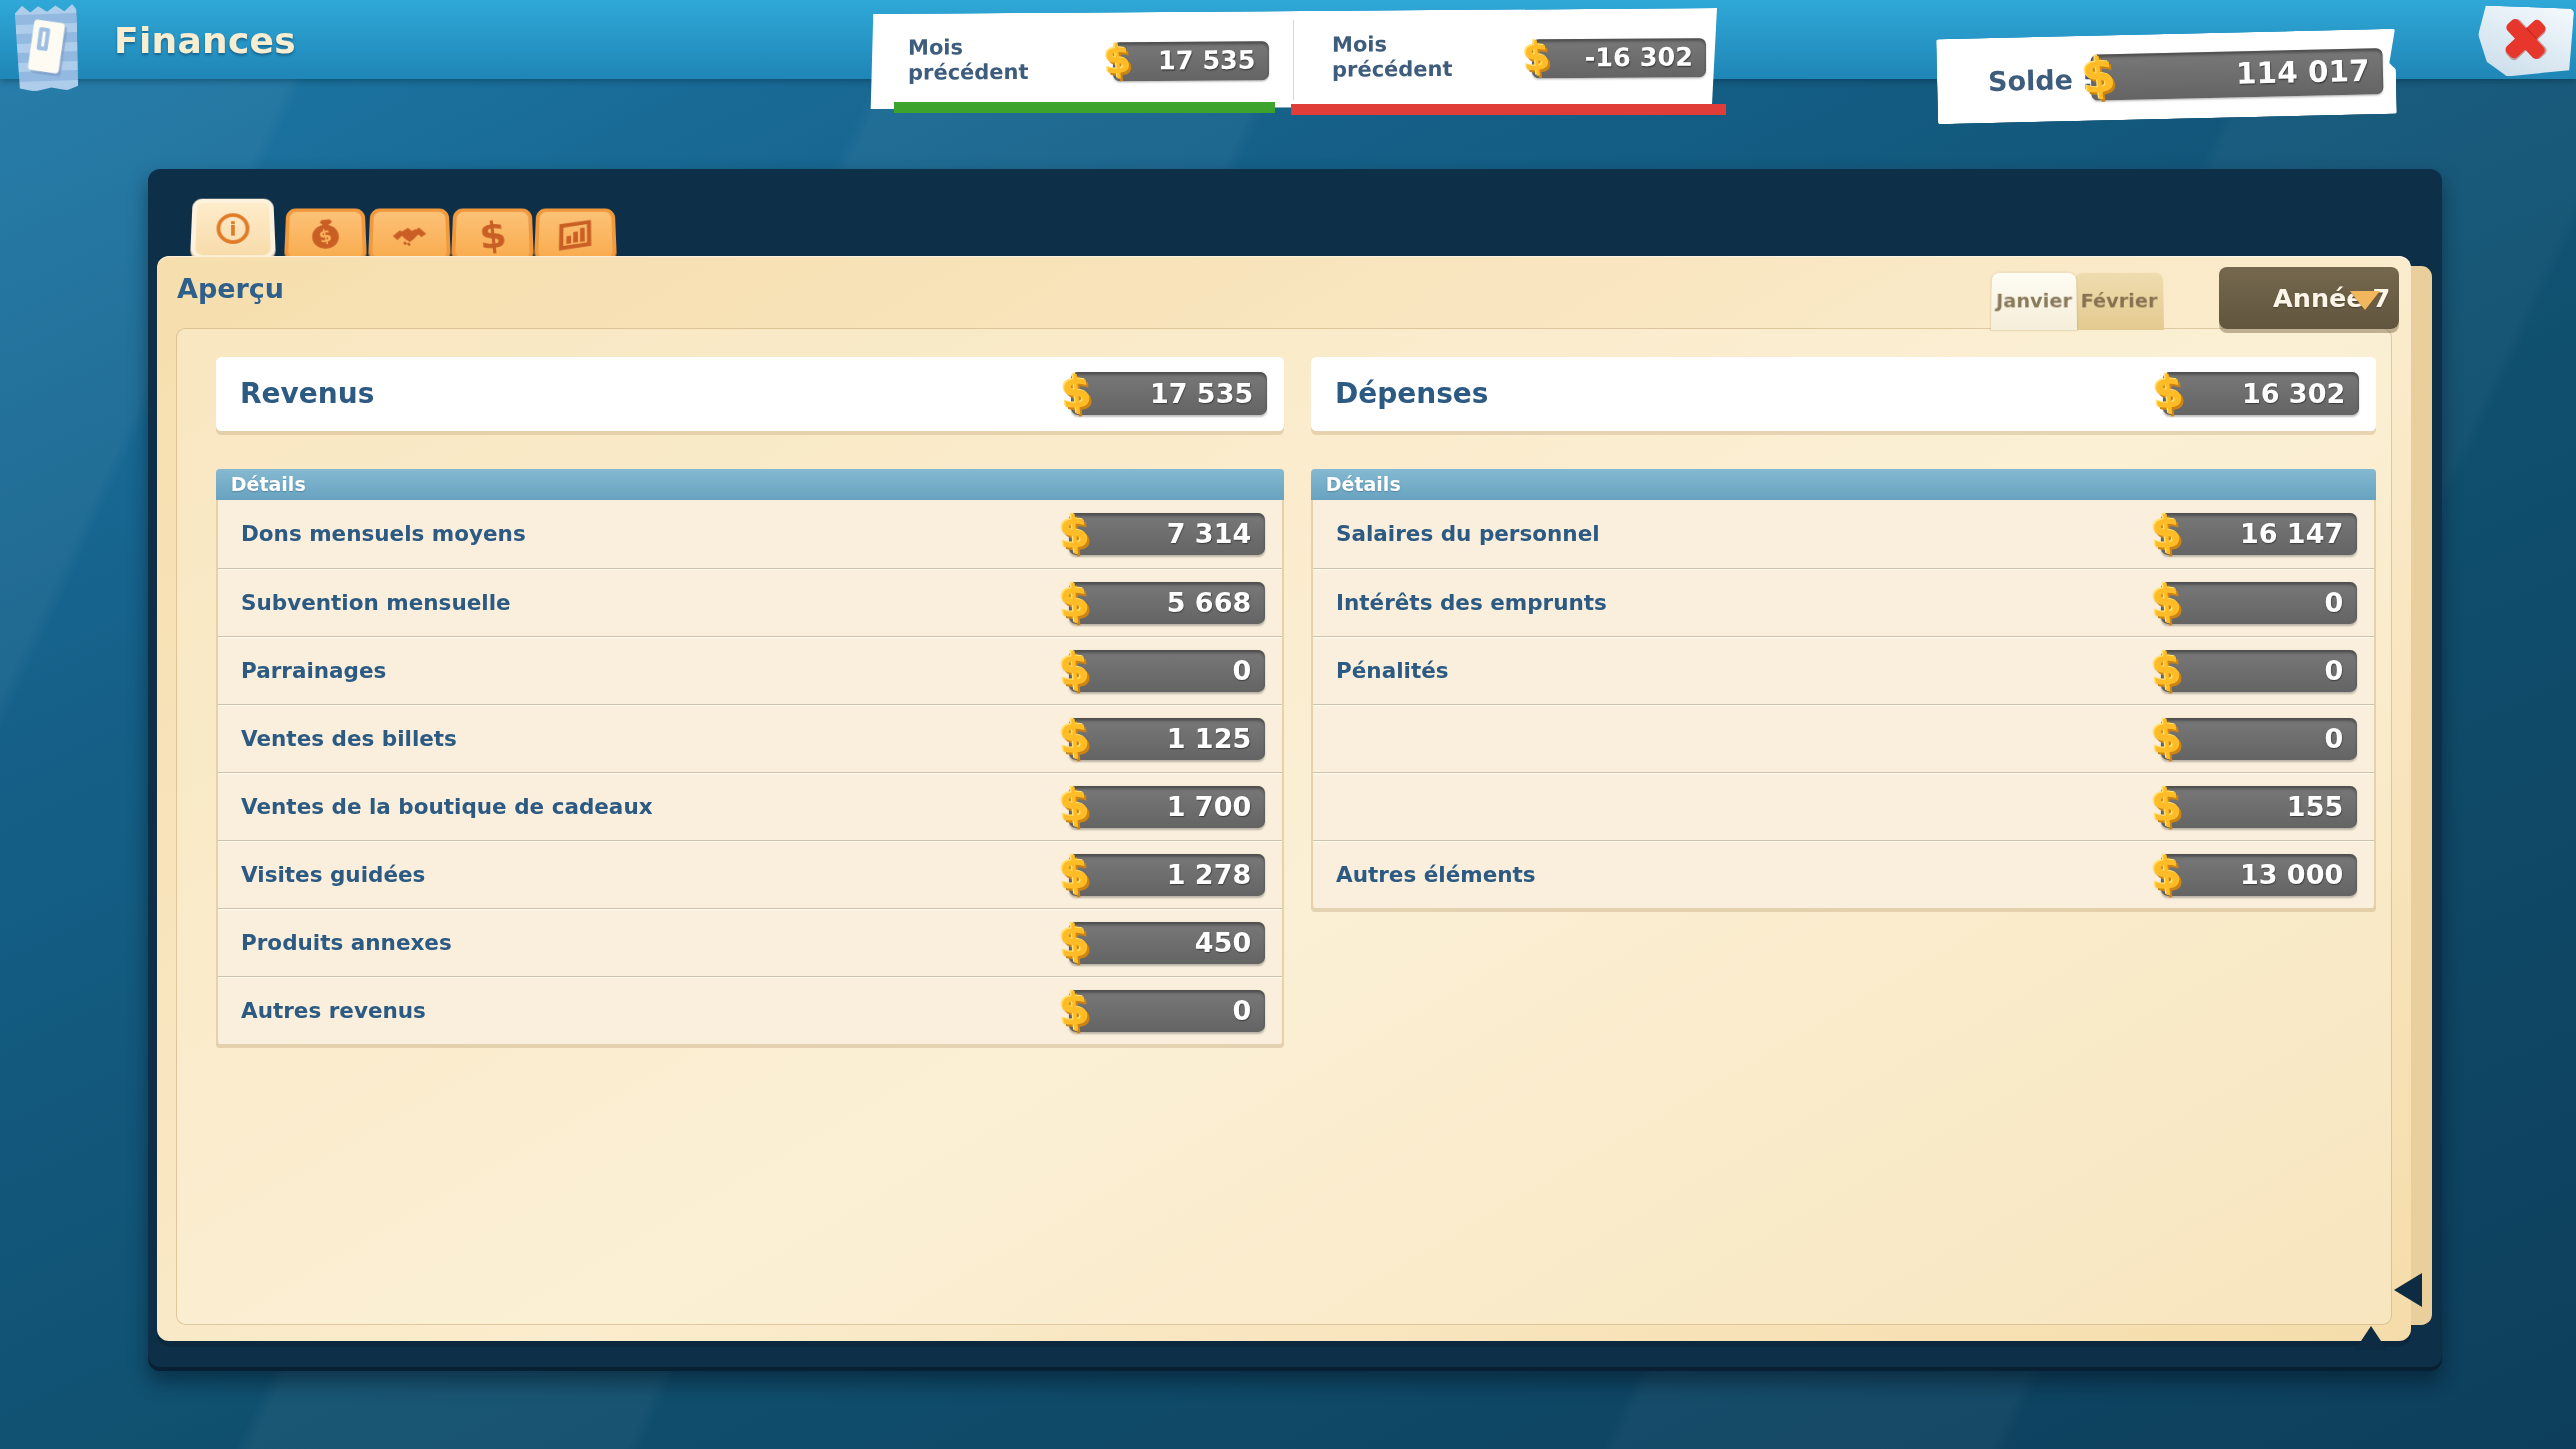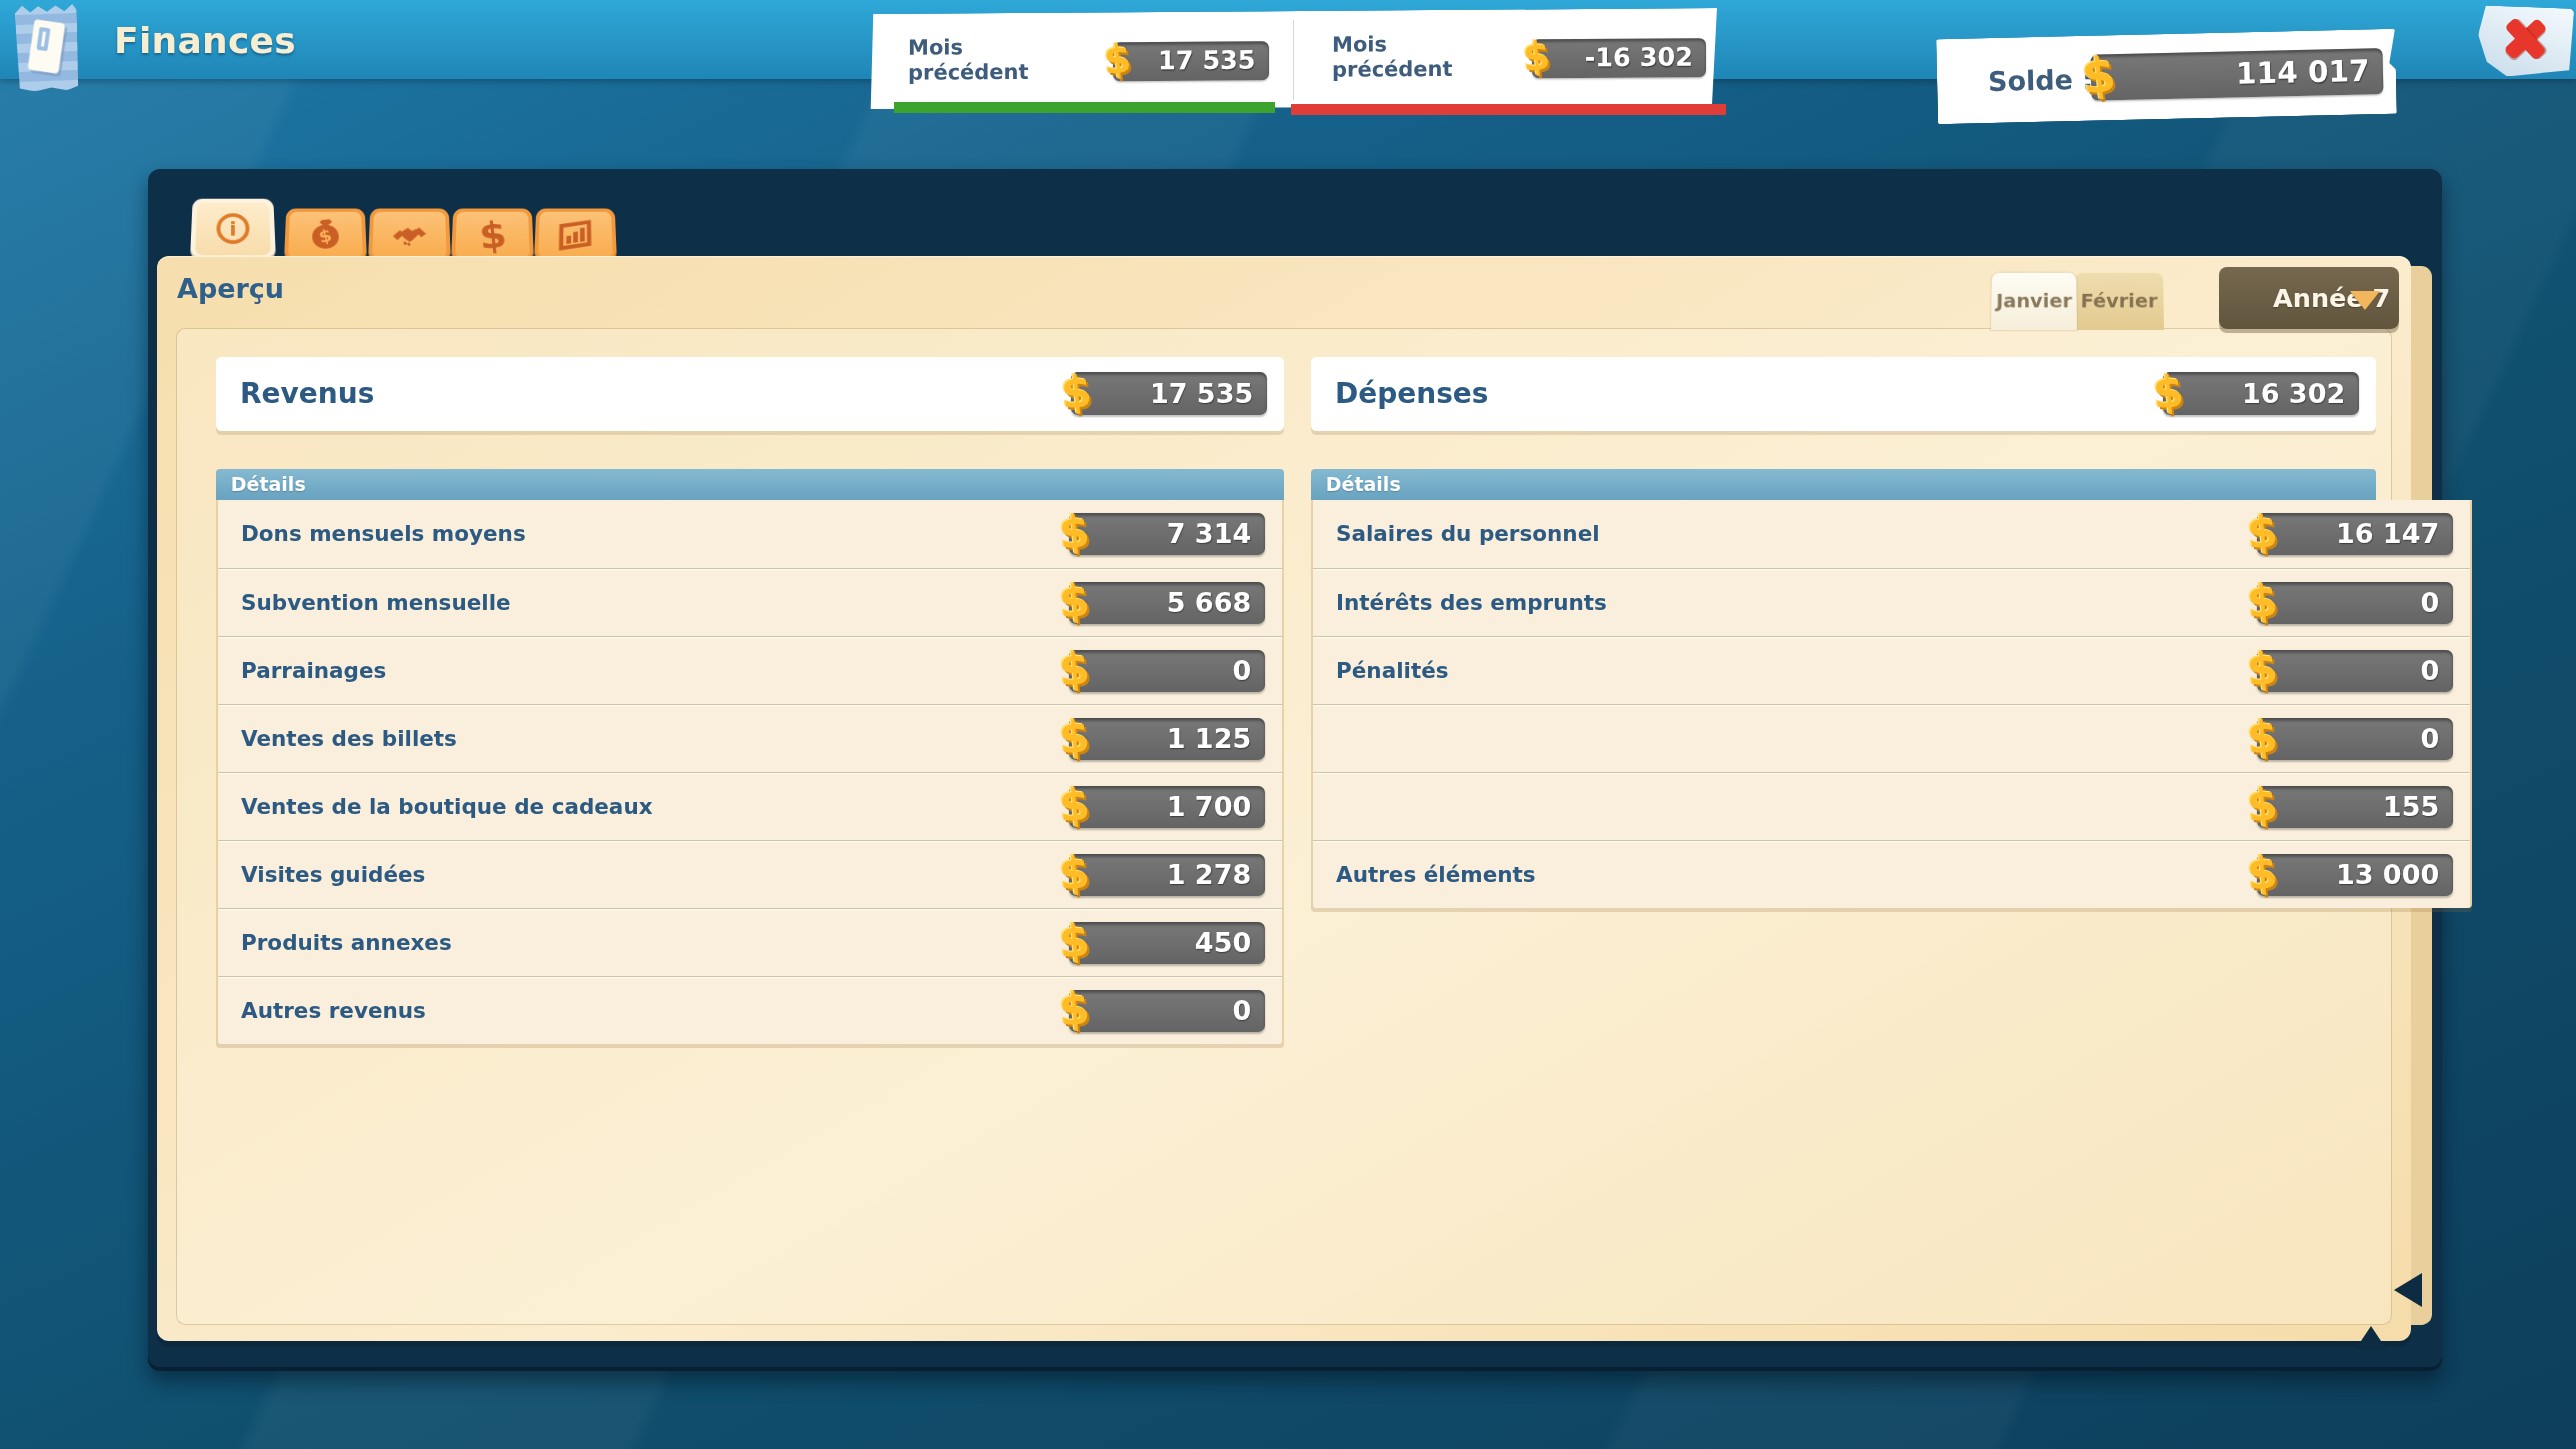--- a/index.html
+++ b/index.html
@@ -103,21 +103,21 @@
   .card.left { left:59px; width:1068px; } .card.right { left:1154px; width:1065px; }
   .card .ttl { position:absolute; left:24px; top:0; line-height:74px; font-size:28px; color:#2c5a82; }
   .card .pill { right:17.4px; top:15.4px; width:196px; height:43px; }
   .dbar { position:absolute; top:213px; height:36px; border-radius:4px 4px 0 0;
     background:linear-gradient(#85b9d1,#639fbd); box-shadow:0 1.3px 0 rgba(100,80,50,.2);padding-left:10px; }
   .dbar.left { left:59px; width:1068px; } .dbar.right { left:1154px; width:1065px; }
   .dbar span { position:absolute; left:14.8px; top:0; line-height:31px; font-size:19px; color:#fff;
     text-shadow:0 1.3px 1.3px rgba(40,80,110,.4); }
   .dtable { position:absolute; top:244px; background:#f9efdc; border-left:2px solid #e7d2a7; border-right:2px solid #e7d2a7;
     border-radius:0 0 4px 4px; box-shadow:0 4px 0 rgba(150,110,60,.22); }
-  .dtable.left { left:59px; width:1068px; } .dtable.right { left:1154px; width:1161px; }
+  .dtable.left { left:59px; width:1068px; } .dtable.right { left:1154px; width:1065px; }
   .drow { position:relative; height:68px; }
   .drow + .drow { border-top:1.3px solid #cfc3aa; box-shadow:inset 0 1.3px 0 #fffaf0; }
   .drow .rlabel { position:absolute; left:23px; top:0; line-height:68px; font-size:21.5px; color:#2c5a82; }
   .drow .pill { right:17.4px; top:13.4px; width:196px; height:42px; }
 
   
   .arrow-left { position:absolute; left:2394px; top:1273px; width:0; height:0;
     border-top:17px solid transparent; border-bottom:17px solid transparent; border-right:28px solid #0d2b42; }
   .arrow-up { position:absolute; left:2355px; top:1326px; width:0; height:0;
     border-left:16px solid transparent; border-right:16px solid transparent; border-bottom:24px solid #0d2b42; }

